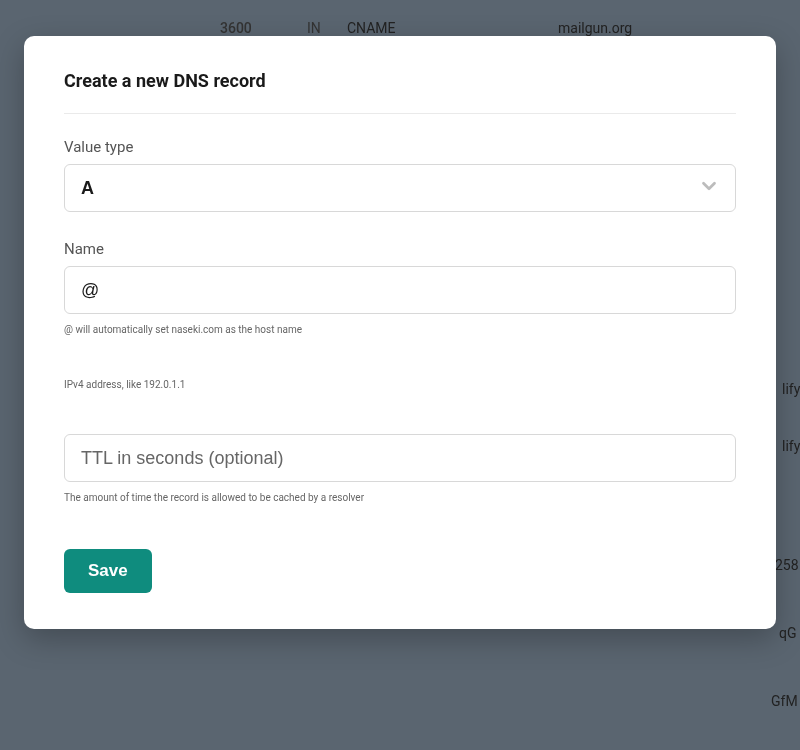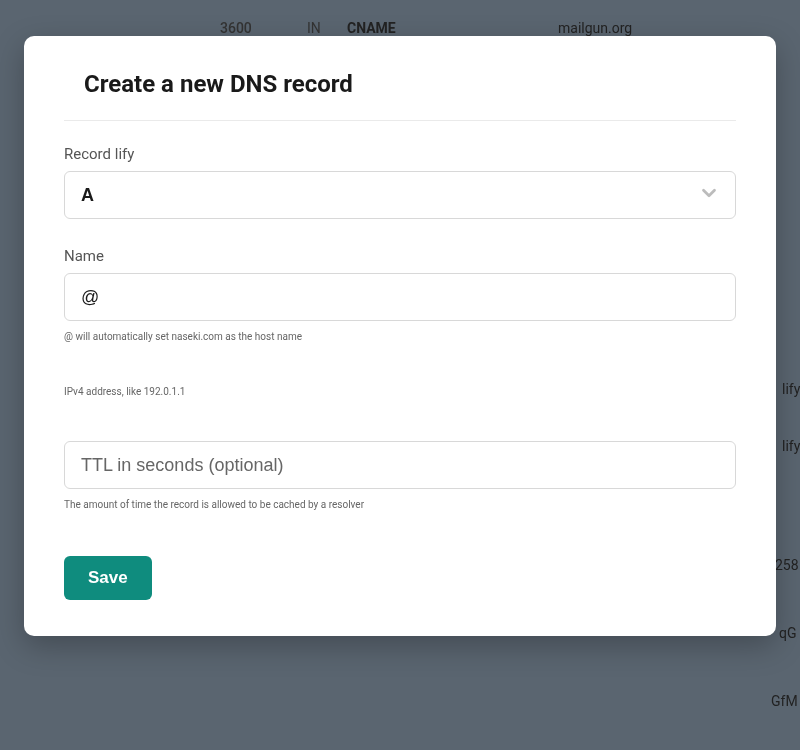--- a/index.html
+++ b/index.html
@@ -32,25 +32,24 @@
       position: absolute;
       top: 36px;
       left: 24px;
       width: 752px;
       background: #fff;
       border-radius: 10px;
       box-shadow: 0 10px 30px rgba(0,0,0,0.25);
       padding: 34px 40px 36px 40px;
     }
     .modal-title {
-      font-size: 24px;
+      font-size: 18px;
       font-weight: 700;
       color: #1a1a1a;
       margin-bottom: 22px;
-      margin-left: 20px;
     }
     .divider {
       height: 1px;
       background: #eaeaea;
       margin-bottom: 24px;
     }
     .field-label {
       font-size: 15px;
       color: #555;
       margin-bottom: 8px;
@@ -129,37 +128,37 @@
       color: #222;
       font-weight: 500;
     }
   </style>
 </head>
 <body>
 
 <div class="backdrop">
   <div class="backdrop-row" style="top:20px; left:220px; font-weight:500; color:#333;">3600</div>
   <div class="backdrop-row" style="top:20px; left:307px; color:#333;">IN</div>
-  <div class="backdrop-row" style="top:20px; left:347px; font-weight:700; color:#222;">CNAME</div>
+  <div class="backdrop-row" style="top:20px; left:347px; font-weight:400; color:#222;">CNAME</div>
   <div class="backdrop-row" style="top:20px; left:558px; color:#222;">mailgun.org</div>
 
   <div class="backdrop-row" style="top:381px; left:782px; color:#222;">lify</div>
   <div class="backdrop-row" style="top:438px; left:782px; color:#222;">lify</div>
   <div class="backdrop-row" style="top:495px; left:779px; color:#222;margin-left:44px;">inc</div>
   <div class="backdrop-row" style="top:557px; left:775px; color:#222;">258</div>
   <div class="backdrop-row" style="top:625px; left:779px; color:#222;">qG</div>
   <div class="backdrop-row" style="top:693px; left:771px; color:#222;">GfM</div>
 </div>
 
 <div class="modal">
   <h1 class="modal-title">Create a new DNS record</h1>
   <div class="divider"></div>
 
   <div class="field-group">
-    <label class="field-label">Record lify</label>
+    <label class="field-label">Value type</label>
     <div class="select-wrap">
       <button type="button" class="select-input">A</button>
       <span class="chevron">
         <svg width="22" height="22" viewBox="0 0 24 24" fill="none">
             <path d="M6 9l6 6 6-6" stroke="#bcbcbc" stroke-width="3" stroke-linecap="round" stroke-linejoin="round"></path>
           </svg>
       </span>
     </div>
   </div>
 

